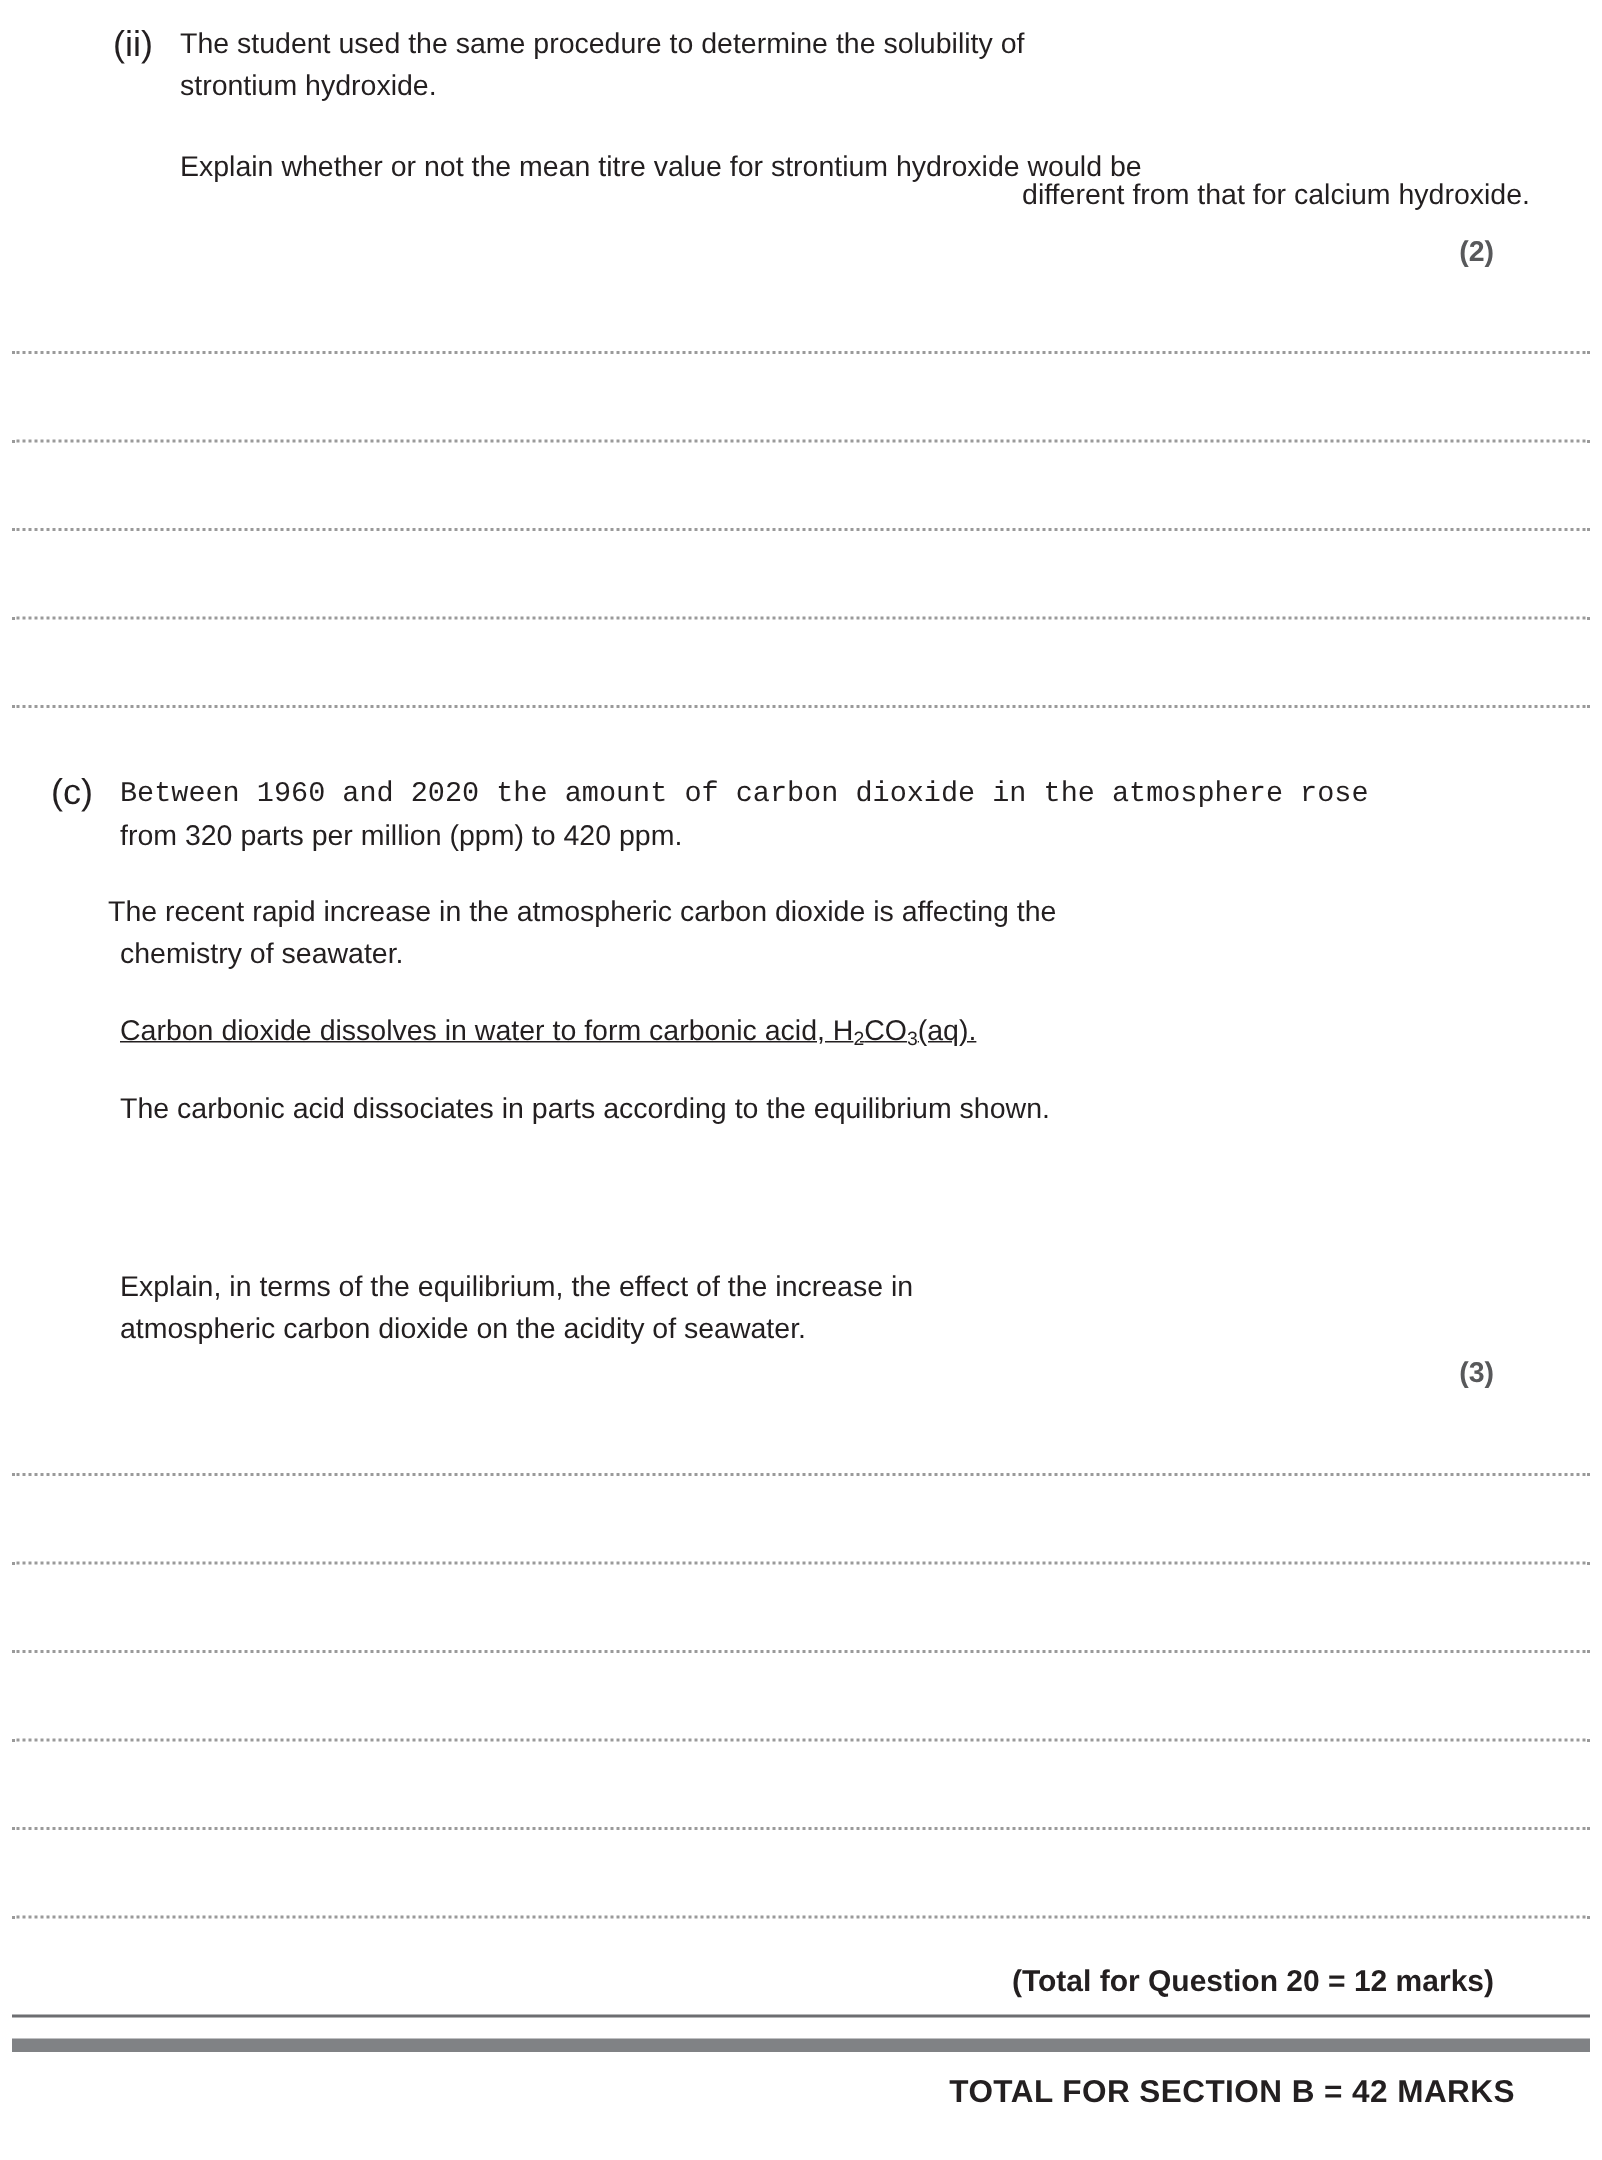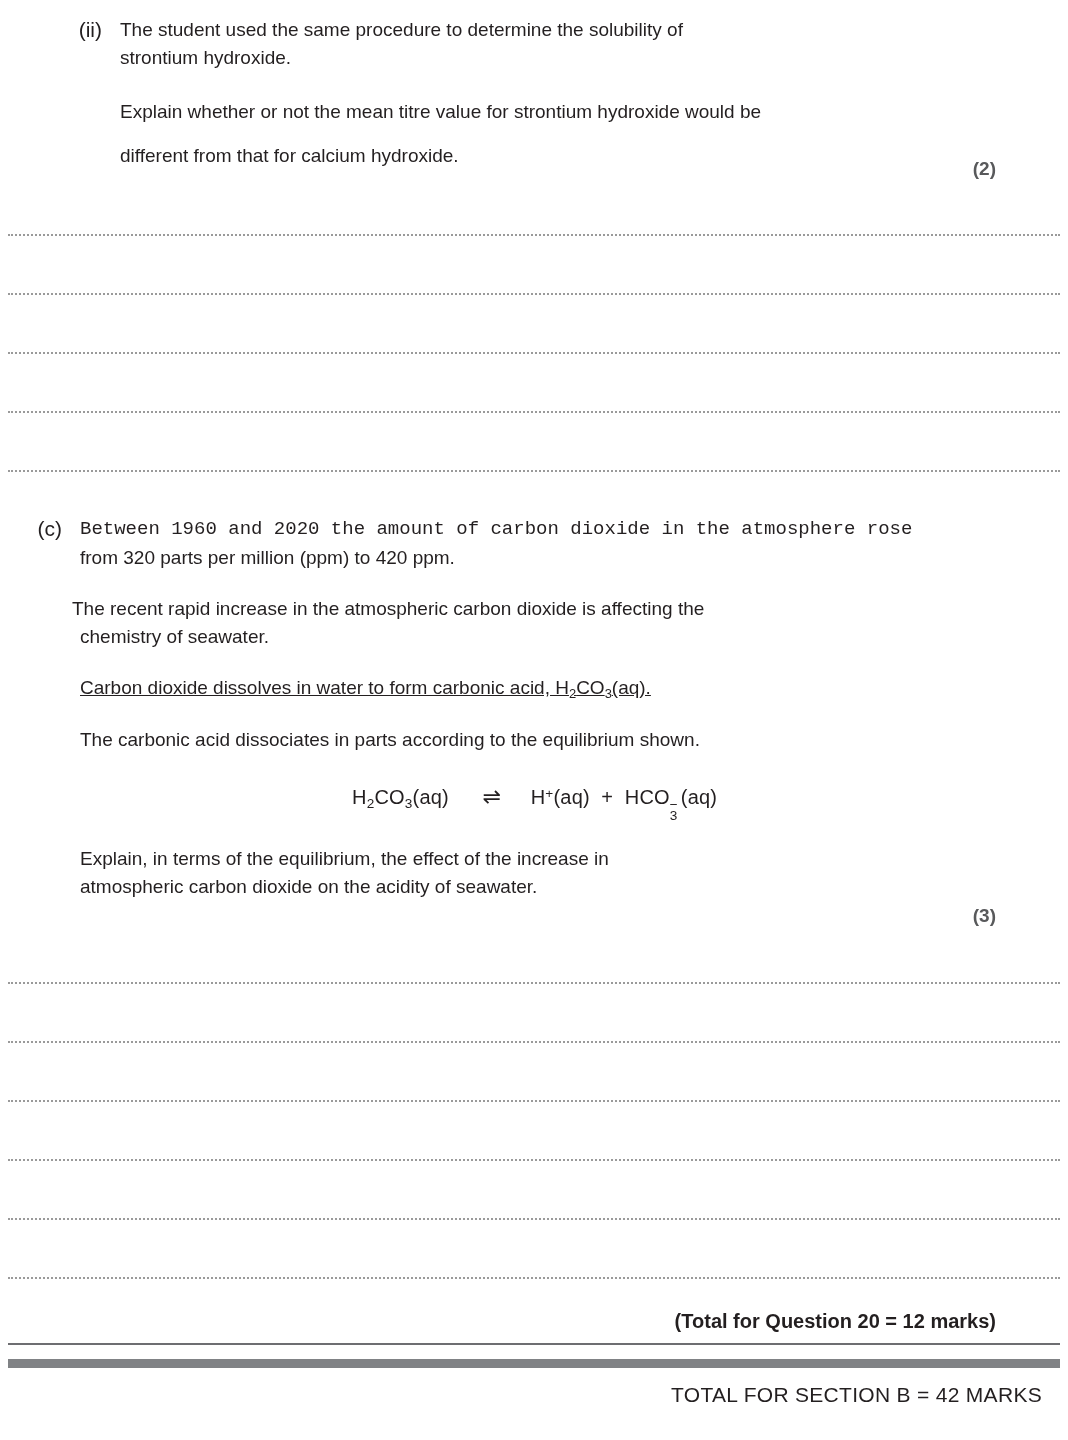--- a/index.html
+++ b/index.html
@@ -23,21 +23,21 @@
   }
 
   
   .block {
     position: absolute;
     font-size: 19px;
     line-height: 28px;
   }
   .label {
     position: absolute;
-    font-size: 21px;
+    font-size: 24px;
     line-height: 28px;
     text-align: right;
   }
   .marks {
     position: absolute;
     right: 72px;
     font-weight: bold;
     font-size: 19px;
     color: #58595b;
   }
@@ -80,39 +80,39 @@
   }
   .total-line {
     position: absolute;
     right: 72px;
     font-weight: bold;
     font-size: 20px;
     color: #231f20;
   }
   .section-total {
     position: absolute;
-    right: 26px;
-    font-weight: normal;
+    right: 58px;
+    font-weight: bold;
     font-size: 21px;
     color: #231f20;
     letter-spacing: 0.3px;
   }
 </style>
 </head>
 <body>
 
 <div class="page">
 
   <div class="label" style="left:40px; top:16px; width:62px;">(ii)</div>
 
   <div class="block" style="left:120px; top:16px; width:900px;">The student used the same procedure to determine the solubility of</div>
   <div class="block" style="left:120px; top:98px; width:900px;">Explain whether or not the mean titre value for strontium hydroxide would be</div>
 
   <div class="block" style="left:120px; top:44px; width:900px;">strontium hydroxide.</div>
-  <div class="block" style="left:120px; top:142px; width:900px;">different from that for calcium hydroxide.</div>
+  <div class="block" style="left:120px; top:117px; width:900px;text-align:right;">different from that for calcium hydroxide.</div>
 
   <div class="marks" style="top:158px;">(2)</div>
 
   <div class="dotline" style="top:234px;"></div>
   <div class="dotline" style="top:293px;"></div>
   <div class="dotline" style="top:352px;"></div>
   <div class="dotline" style="top:411px;"></div>
   <div class="dotline" style="top:470px;"></div>
 
   <div class="label" style="left:0px; top:515px; width:62px;">(c)</div>
@@ -122,27 +122,20 @@
 
   <div class="block" style="left:72px; top:595px; width:940px;">The recent rapid increase in the atmospheric carbon dioxide is affecting the</div>
   <div class="block" style="left:80px; top:623px; width:940px;">chemistry of seawater.</div>
 
   <div class="block" style="left:80px; top:674px; width:940px;text-decoration:underline;">
     <span>Carbon dioxide dissolves in water to form carbonic acid, H</span><sub>2</sub><span>CO</span><sub>3</sub><span>(aq).</span>
   </div>
 
   <div class="block" style="left:80px; top:726px; width:940px;">The carbonic acid dissociates in parts according to the equilibrium shown.</div>
 
-  <div class="equation" style="left:352px; top:784px;">
-    <span>H<sub>2</sub>CO<sub>3</sub>(aq)</span>
-    <span style="display:inline-block;width:22px;"></span>
-    <span style="font-size:22px;">⇌</span>
-    <span style="display:inline-block;width:18px;"></span>
-    <span>H<sup>+</sup>(aq)&nbsp; +&nbsp; HCO<span class="sub-sup"><span class="s1">−</span><span class="s2">3</span></span>(aq)</span>
-  </div>
 
   <div class="block" style="left:80px; top:845px; width:940px;">Explain, in terms of the equilibrium, the effect of the increase in</div>
   <div class="block" style="left:80px; top:873px; width:940px;">atmospheric carbon dioxide on the acidity of seawater.</div>
 
   <div class="marks" style="top:905px;">(3)</div>
 
   <div class="dotline" style="top:982px;"></div>
   <div class="dotline" style="top:1041px;"></div>
   <div class="dotline" style="top:1100px;"></div>
   <div class="dotline" style="top:1159px;"></div>

